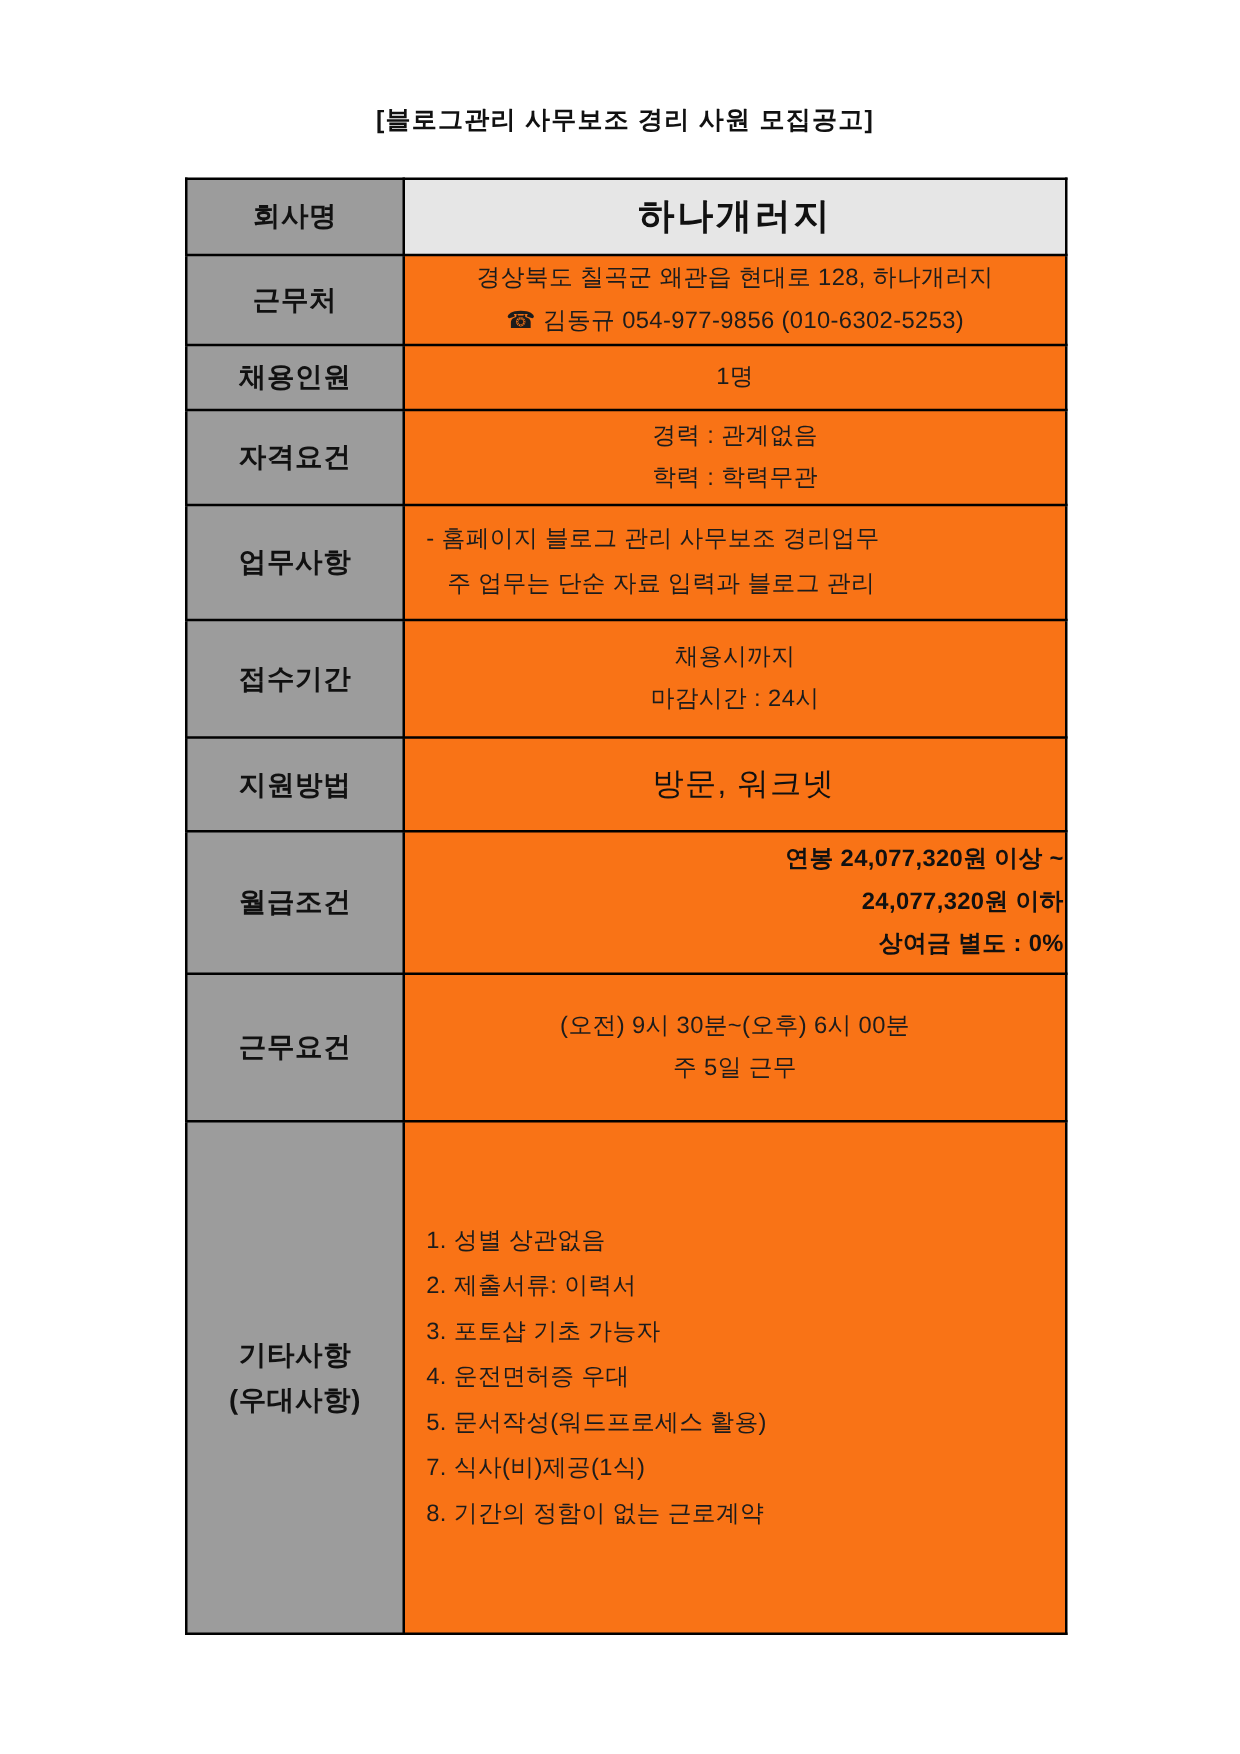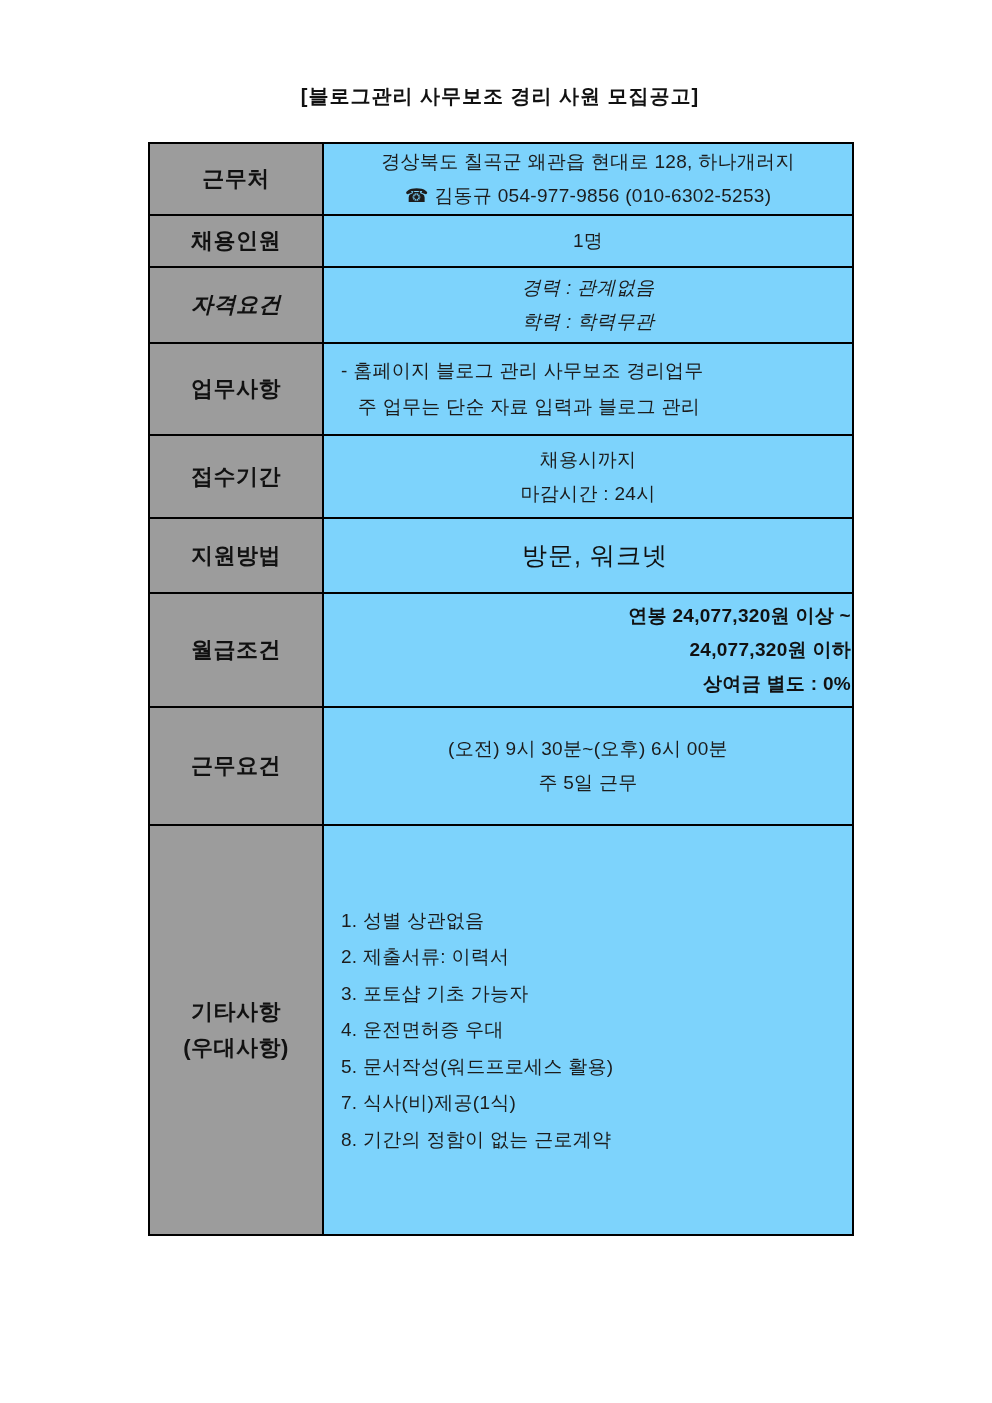--- a/index.html
+++ b/index.html
@@ -37,21 +37,21 @@
   th.row-label {
     background: #9c9c9c;
     font-size: 22px;
     font-weight: bold;
     text-align: center;
     color: #111;
     line-height: 1.65;
     letter-spacing: 0.5px;
   }
   td.val {
-    background: #7dd3fc;
+    background: #f97316;
     text-align: center;
     font-size: 19px;
     line-height: 1.8;
     letter-spacing: 0.3px;
   }
   td.val.company {
     background: #e6e6e6;
     font-size: 29px;
     font-weight: bold;
     letter-spacing: 2px;
@@ -77,53 +77,61 @@
 <body>
 
 <div class="page">
   <h1 class="doc-title">[블로그관리 사무보조 경리 사원 모집공고]</h1>
   <table class="job-table">
     <colgroup>
       <col class="c-label">
       <col class="c-value">
     </colgroup>
     <tbody>
+        <tr style="height: 61px;">
+          <th class="row-label">
+            <div>회사명</div>
+          </th>
+          <td class="val company">
+            <div class="line">하나개러지</div>
+          </td>
+        </tr>
         <tr style="height: 68px;">
           <th class="row-label">
             <div>근무처</div>
           </th>
           <td class="val normal">
             <div class="line">경상북도 칠곡군 왜관읍 현대로 128, 하나개러지</div>
             <div class="line">☎ 김동규 054-977-9856 (010-6302-5253)</div>
           </td>
         </tr>
         <tr style="height: 52px; padding-left: 47px;">
           <th class="row-label">
             <div>채용인원</div>
           </th>
           <td class="val normal">
             <div class="line">1명</div>
           </td>
         </tr>
-        <tr style="height: 76px; font-style: italic;">
+        <tr style="height: 76px;">
           <th class="row-label">
             <div>자격요건</div>
           </th>
           <td class="val normal">
             <div class="line">경력 : 관계없음</div>
             <div class="line">학력 : 학력무관</div>
           </td>
         </tr>
         <tr style="height: 92px;">
           <th class="row-label">
             <div>업무사항</div>
           </th>
           <td class="val left"><div class="line">- 홈페이지 블로그 관리 사무보조 경리업무</div><div class="line">   주 업무는 단순 자료 입력과 블로그 관리</div></td>
         </tr>
-        <tr style="height: 83px;">
+        <tr style="height: 94px;">
           <th class="row-label">
             <div>접수기간</div>
           </th>
           <td class="val normal">
             <div class="line">채용시까지</div>
             <div class="line">마감시간 : 24시</div>
           </td>
         </tr>
         <tr style="height: 75px;">
           <th class="row-label">

